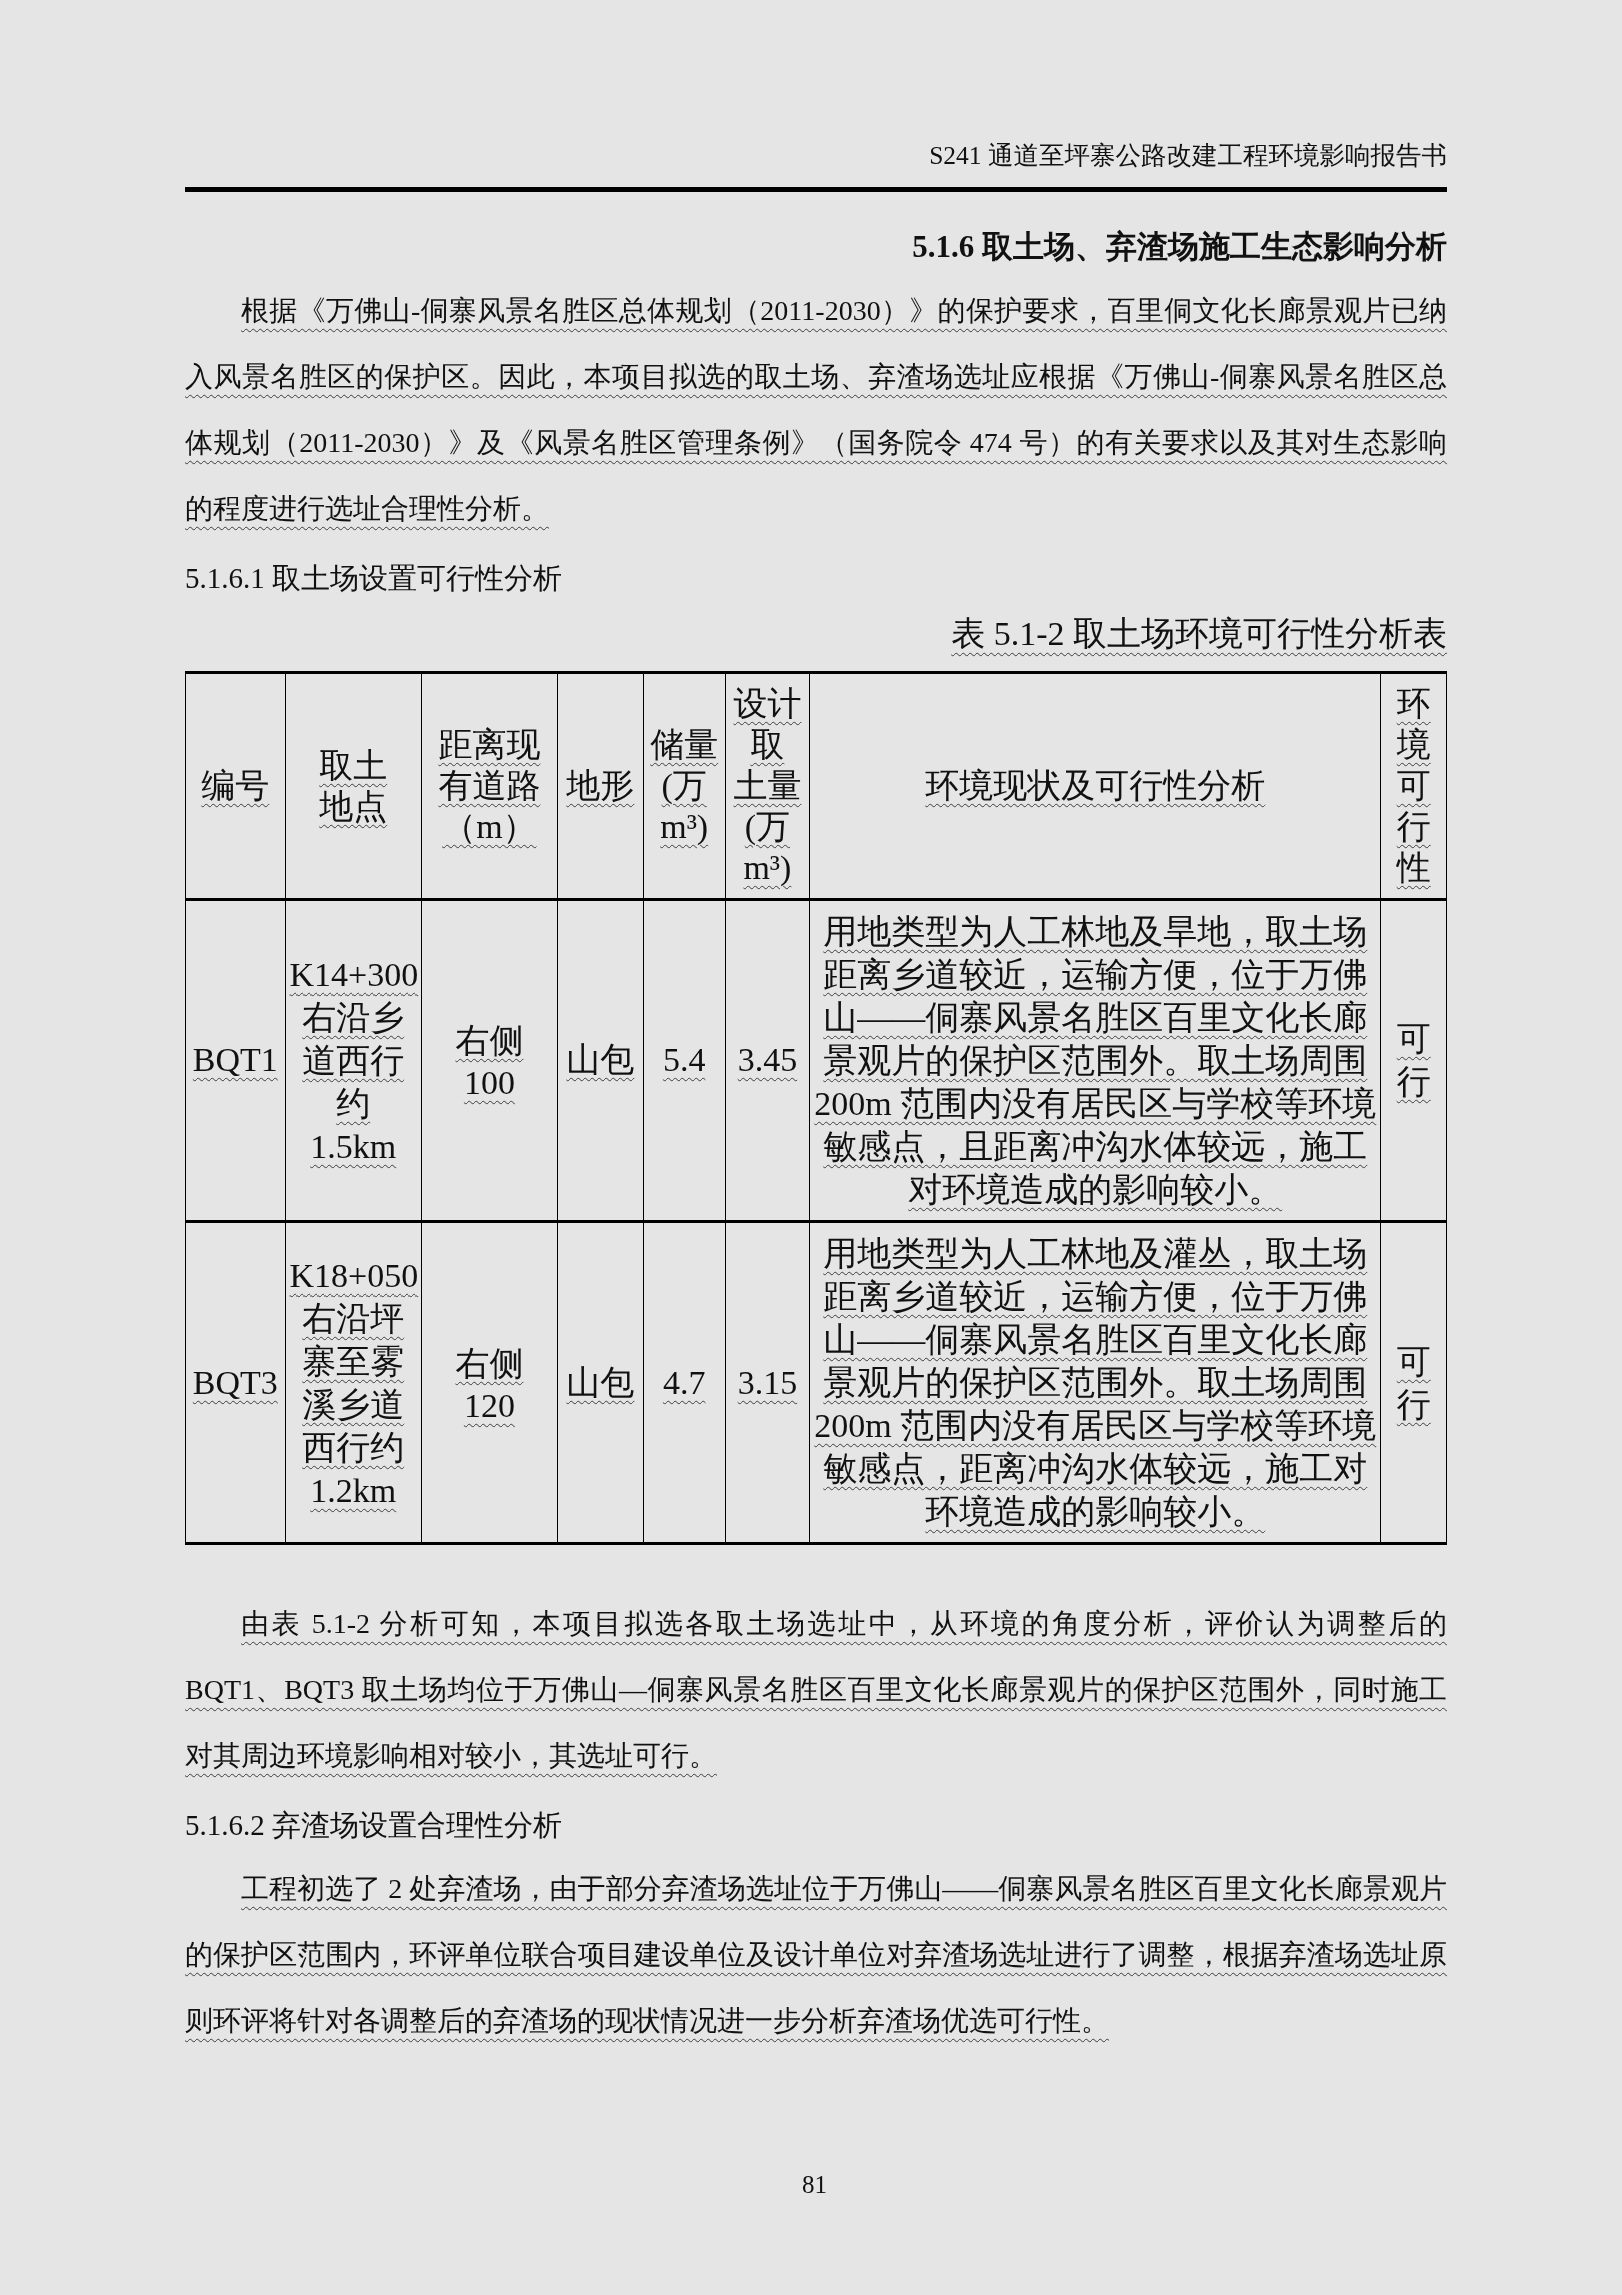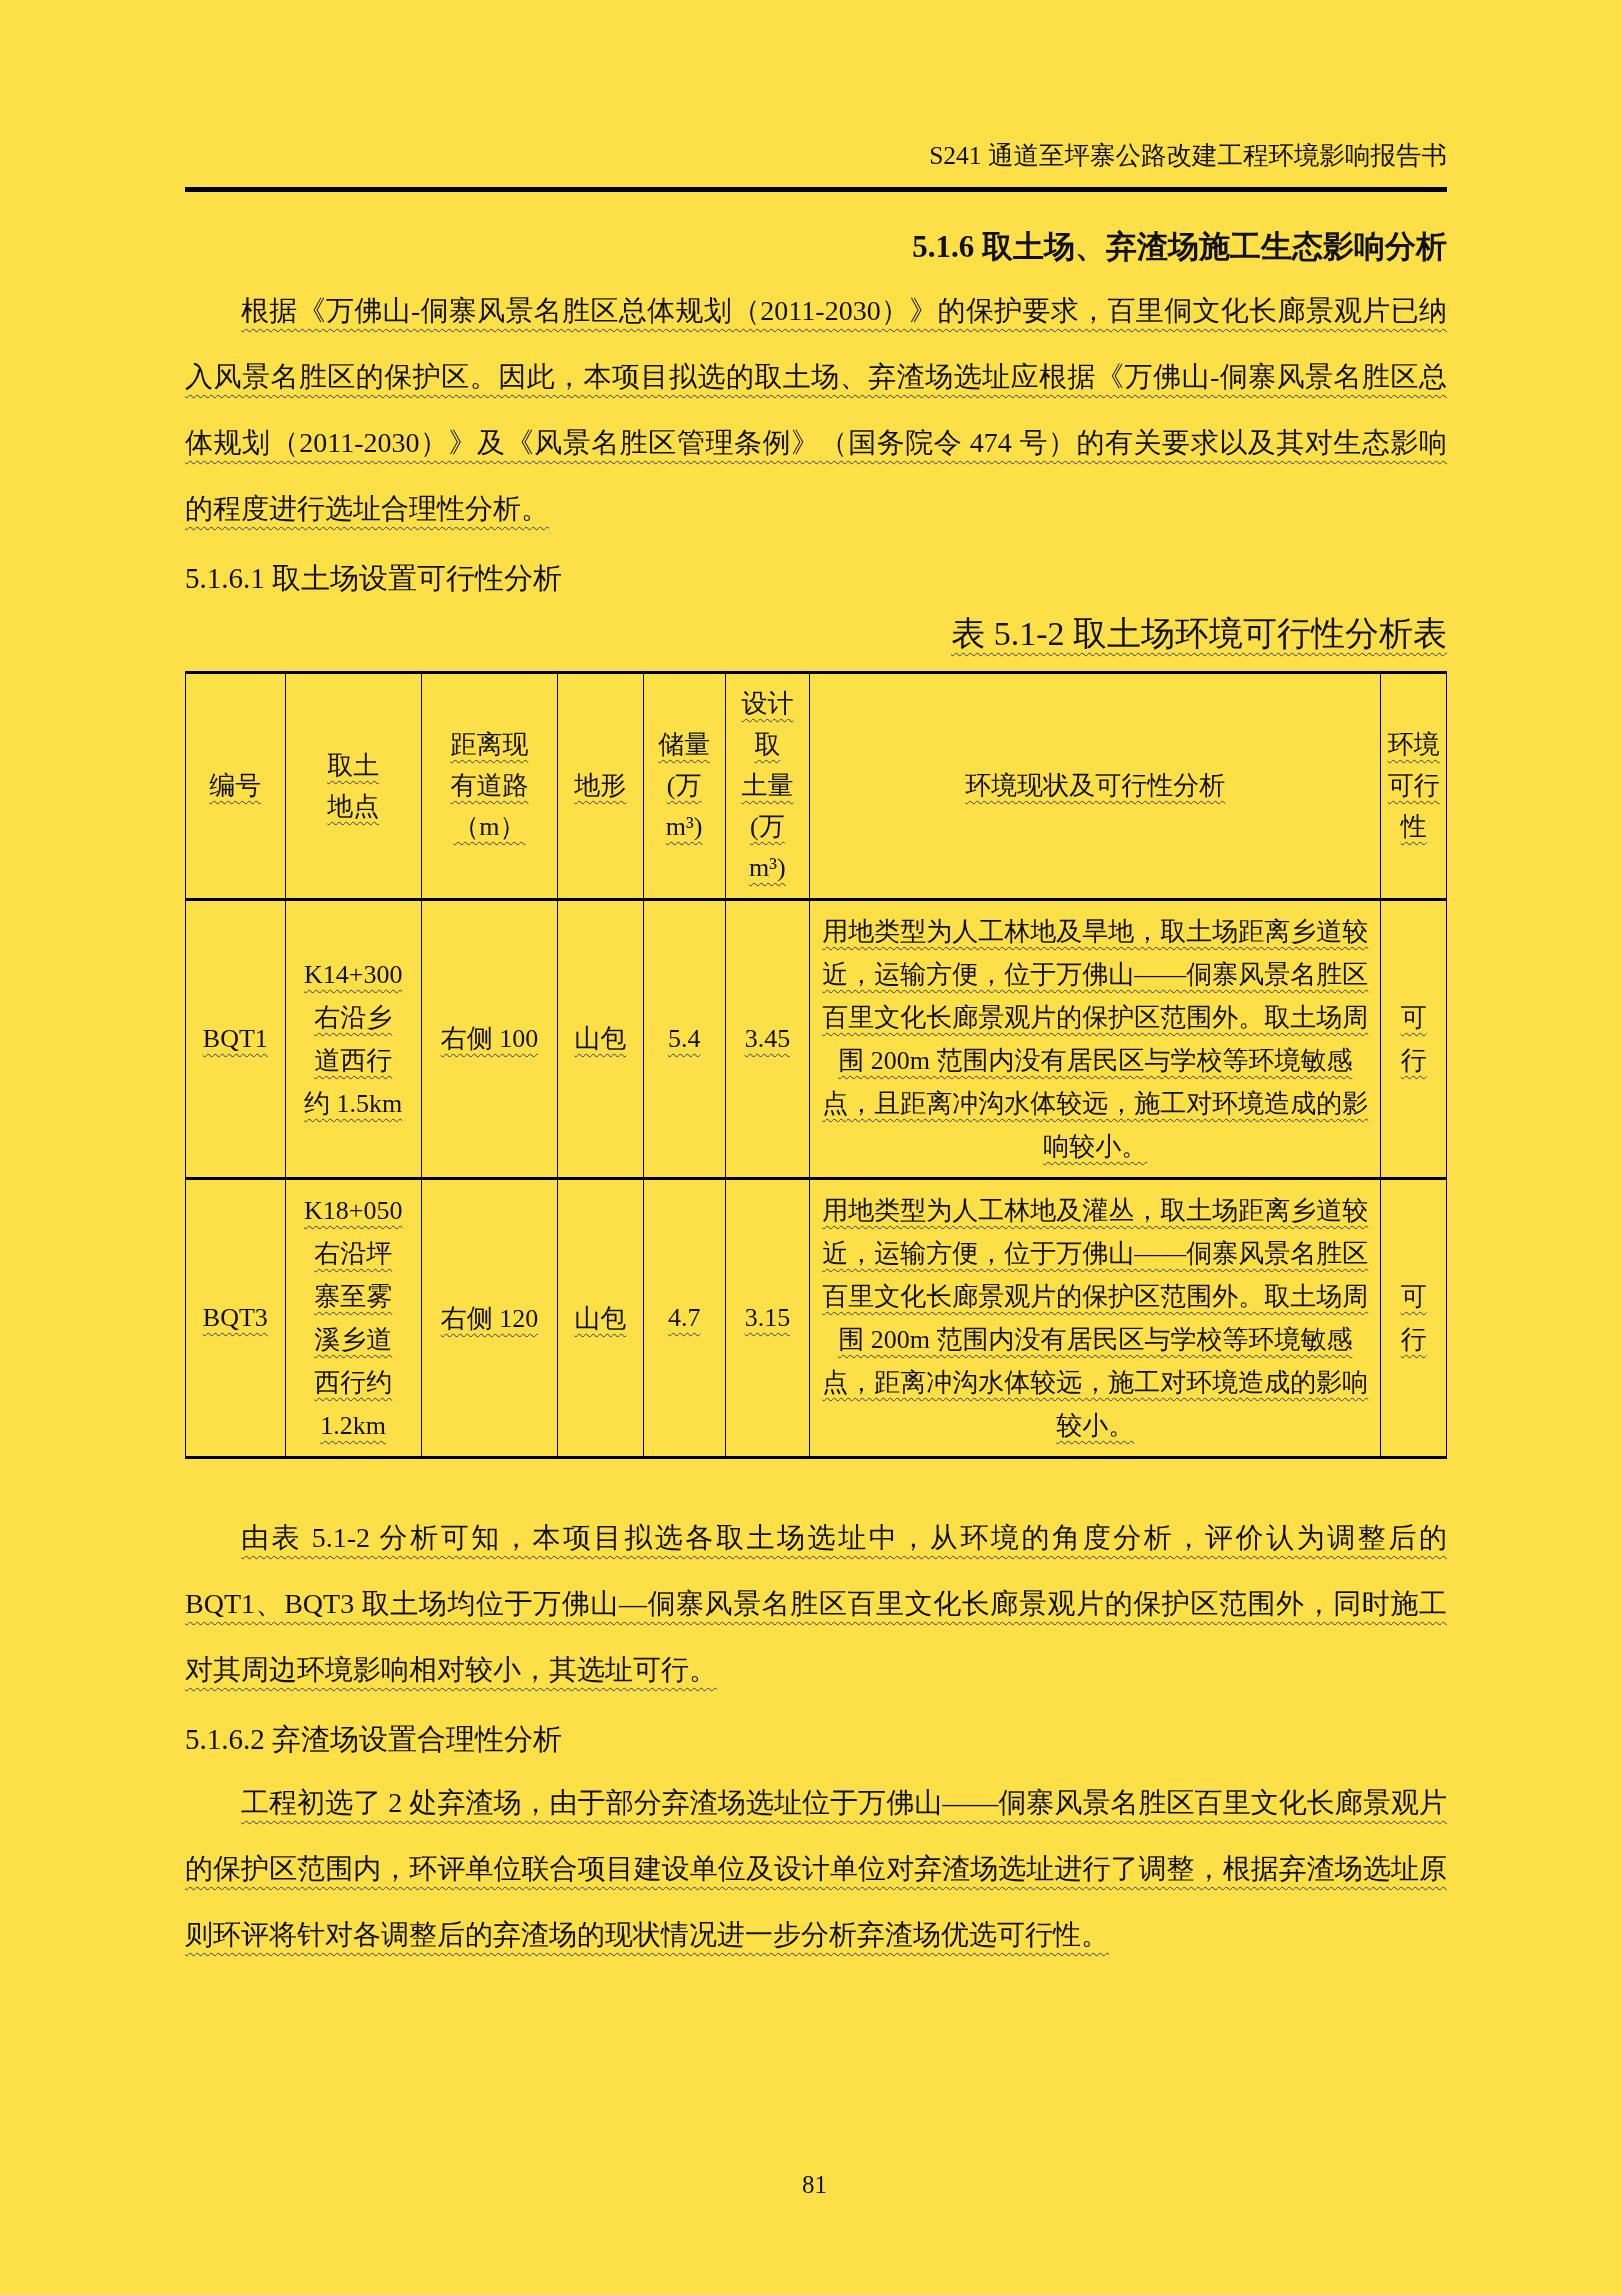--- a/index.html
+++ b/index.html
@@ -1,20 +1,20 @@
 <!DOCTYPE html>
 <html style="font-size:10.5px"><head>
 <meta charset="utf-8">
 <style>
   html,body{margin:0;padding:0;background:#888;}
   *{box-sizing:border-box;}
   .page{
     position:relative;
     width:1622px;height:2295px;
-    background:#fde047;
+    background:#e5e5e5;
     font-family:"Liberation Serif","DejaVu Serif",serif;
     color:#111;
     overflow:hidden;
   }
   .content{position:absolute;left:185px;top:139px;width:1262px;}
   
   .runhead{
     text-align:right;font-size:25.5px;line-height:34px;
     padding-bottom:14.4px;border-bottom:5.2px solid #000;
   }
@@ -45,21 +45,21 @@
   }
   
   table.feas{
     width:100%;border-collapse:collapse;table-layout:fixed;
     margin-top:18.3px;
     border-top:3.9px solid #000;border-bottom:3.9px solid #000;
   }
   table.feas th,table.feas td{
     border:1.3px solid #000;
     font-weight:normal;
-    font-size:26px;
+    font-size:34px;
     text-align:center;vertical-align:middle;
     padding:9.2px 3.9px;
   }
   table.feas thead th{line-height:41px;border-bottom:3.9px solid #000;}
   table.feas tbody tr.r1 td{border-bottom:3.9px solid #000;}
   td.cell-lines{line-height:43px;}
   td.analysis{
     text-align:justify;line-height:43px;padding:7.9px 10.5px;
   }
   .cellwavy{

